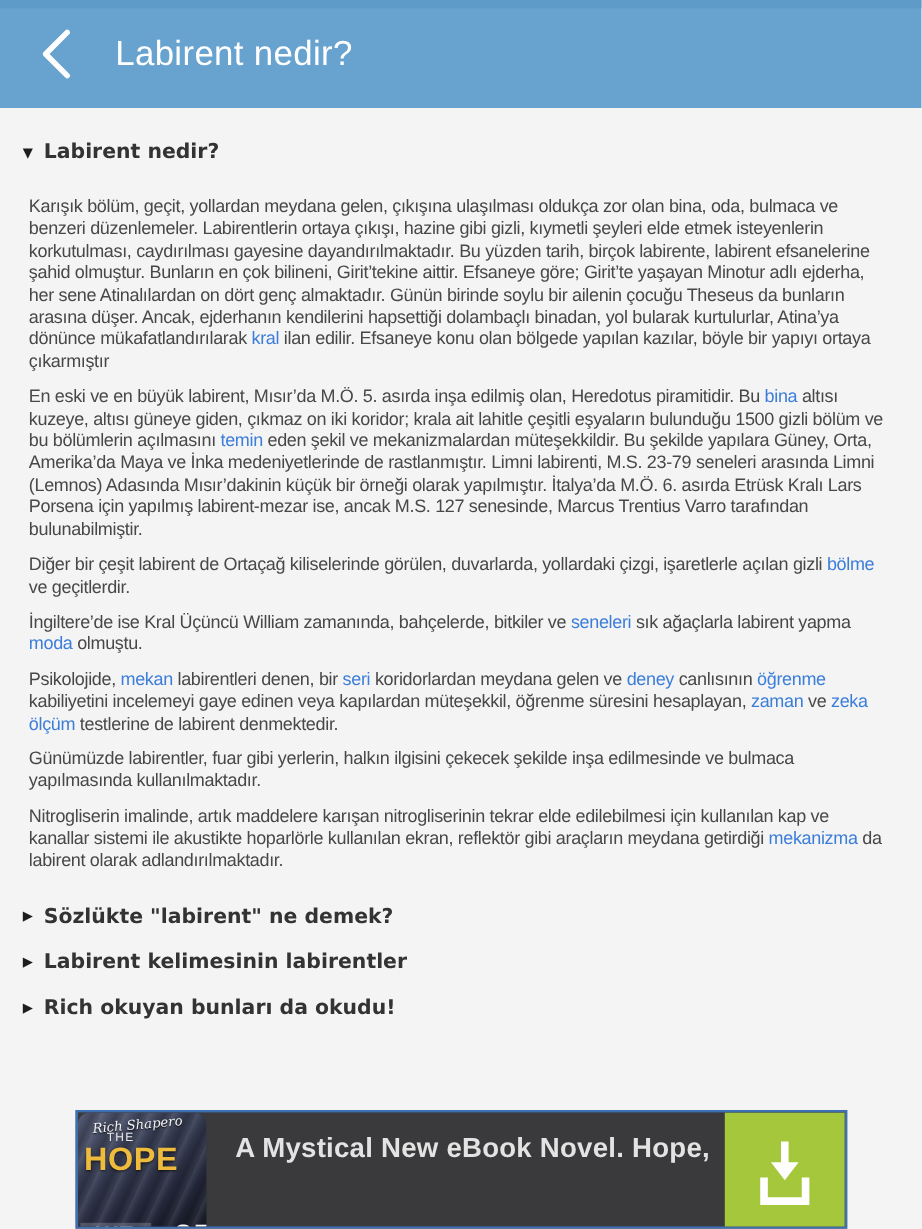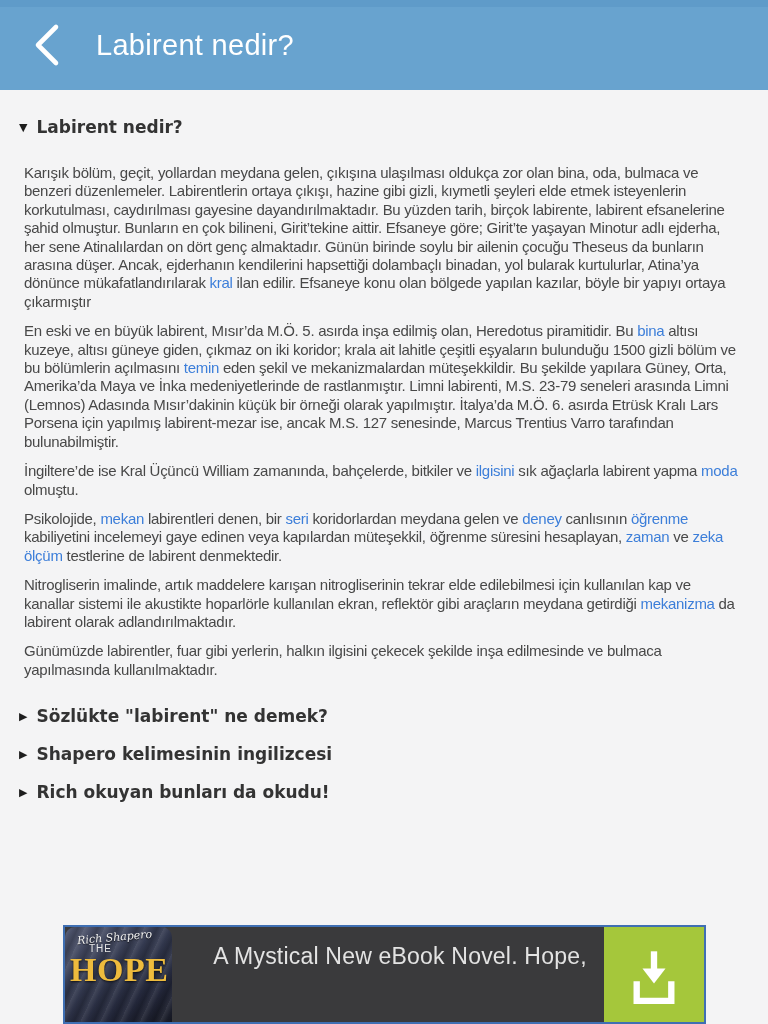--- a/index.html
+++ b/index.html
@@ -107,22 +107,22 @@
   }
   .cover-the {
     position: relative;
     font-size: 10px; font-weight: 400;
     color: #e9e9e9;
     margin: 0 0 0 24px;
     letter-spacing: 1px;
   }
   .cover-hope {
     position: relative;
-    font-family: Liberation Serif, serif;
-    font-size: 34px; font-weight: 800;
+    font-family: Liberation Sans, sans-serif;
+    font-size: 27px; font-weight: 800;
     color: #eebb3d;
     margin: -3px 0 0 5px;
     letter-spacing: 0.5px;
     text-shadow: 0 1px 2px rgba(0,0,0,.65);
   }
   .cover-we-seek {
     position: relative;
     display: flex; align-items: baseline;
     margin: -3px 0 0 2px;
   }
@@ -140,23 +140,22 @@
     margin-left: 20px;
     letter-spacing: 2px;
     text-shadow: 0 1px 2px rgba(0,0,0,.8);
   }
   .ad-text {
     flex: 1;
     padding: 13px 0 0 24px;
     color: #e3e3e3;
     font-size: 23px;
     line-height: 33px;
-    font-weight: 400;
+    font-weight: 700;
     letter-spacing: 0.2px;
-    text-align: center;
   }
   .ad-download {
     width: 100px; height: 104px;
     flex-shrink: 0;
     background: #a5c73b;
     display: flex; align-items: center; justify-content: center;
   }
 </style>
 </head>
 <body>
@@ -174,34 +173,35 @@
 <div class="content">
 
   <div class="section-header">
     <span class="tri">▼</span>
     <span>Labirent nedir?</span>
   </div>
 
   <div class="section-body">
       <p>Karışık bölüm, geçit, yollardan meydana gelen, çıkışına ulaşılması oldukça zor olan bina, oda, bulmaca ve benzeri düzenlemeler. Labirentlerin ortaya çıkışı, hazine gibi gizli, kıymetli şeyleri elde etmek isteyenlerin korkutulması, caydırılması gayesine dayandırılmaktadır. Bu yüzden tarih, birçok labirente, labirent efsanelerine şahid olmuştur. Bunların en çok bilineni, Girit’tekine aittir. Efsaneye göre; Girit’te yaşayan Minotur adlı ejderha, her sene Atinalılardan on dört genç almaktadır. Günün birinde soylu bir ailenin çocuğu Theseus da bunların arasına düşer. Ancak, ejderhanın kendilerini hapsettiği dolambaçlı binadan, yol bularak kurtulurlar, Atina’ya dönünce mükafatlandırılarak <a class="inline-link">kral</a> ilan edilir. Efsaneye konu olan bölgede yapılan kazılar, böyle bir yapıyı ortaya çıkarmıştır</p>
       <p>En eski ve en büyük labirent, Mısır’da M.Ö. 5. asırda inşa edilmiş olan, Heredotus piramitidir. Bu <a class="inline-link">bina</a> altısı kuzeye, altısı güneye giden, çıkmaz on iki koridor; krala ait lahitle çeşitli eşyaların bulunduğu 1500 gizli bölüm ve bu bölümlerin açılmasını <a class="inline-link">temin</a> eden şekil ve mekanizmalardan müteşekkildir. Bu şekilde yapılara Güney, Orta, Amerika’da Maya ve İnka medeniyetlerinde de rastlanmıştır. Limni labirenti, M.S. 23-79 seneleri arasında Limni (Lemnos) Adasında Mısır’dakinin küçük bir örneği olarak yapılmıştır. İtalya’da M.Ö. 6. asırda Etrüsk Kralı Lars Porsena için yapılmış labirent-mezar ise, ancak M.S. 127 senesinde, Marcus Trentius Varro tarafından bulunabilmiştir.</p>
-      <p>İngiltere’de ise Kral Üçüncü William zamanında, bahçelerde, bitkiler ve <a class="inline-link">ilgisini</a> sık ağaçlarla labirent yapma <a class="inline-link">moda</a> olmuştu.</p>
+      <p>Diğer bir çeşit labirent de Ortaçağ kiliselerinde görülen, duvarlarda, yollardaki çizgi, işaretlerle açılan gizli <a class="inline-link">bölme</a> ve geçitlerdir.</p>
+      <p>İngiltere’de ise Kral Üçüncü William zamanında, bahçelerde, bitkiler ve <a class="inline-link">seneleri</a> sık ağaçlarla labirent yapma <a class="inline-link">moda</a> olmuştu.</p>
       <p>Psikolojide, <a class="inline-link">mekan</a> labirentleri denen, bir <a class="inline-link">seri</a> koridorlardan meydana gelen ve <a class="inline-link">deney</a> canlısının <a class="inline-link">öğrenme</a> kabiliyetini incelemeyi gaye edinen veya kapılardan müteşekkil, öğrenme süresini hesaplayan, <a class="inline-link">zaman</a> ve <a class="inline-link">zeka ölçüm</a> testlerine de labirent denmektedir.</p>
+      <p>Günümüzde labirentler, fuar gibi yerlerin, halkın ilgisini çekecek şekilde inşa edilmesinde ve bulmaca yapılmasında kullanılmaktadır.</p>
       <p>Nitrogliserin imalinde, artık maddelere karışan nitrogliserinin tekrar elde edilebilmesi için kullanılan kap ve kanallar sistemi ile akustikte hoparlörle kullanılan ekran, reflektör gibi araçların meydana getirdiği <a class="inline-link">mekanizma</a> da labirent olarak adlandırılmaktadır.</p>
-      <p>Günümüzde labirentler, fuar gibi yerlerin, halkın ilgisini çekecek şekilde inşa edilmesinde ve bulmaca yapılmasında kullanılmaktadır.</p>
     </div>
 
   <div class="section-header collapsed first-collapsed">
     <span class="tri">▶</span>
     <span>Sözlükte "labirent" ne demek?</span>
   </div>
 
   <div class="section-header collapsed">
     <span class="tri">▶</span>
-    <span>Shapero kelimesinin ingilizcesi</span>
+    <span>Labirent kelimesinin labirentler</span>
   </div>
 
   <div class="section-header collapsed">
     <span class="tri">▶</span>
     <span>Rich okuyan bunları da okudu!</span>
   </div>
 
 </div>
 
 <div class="ad">

